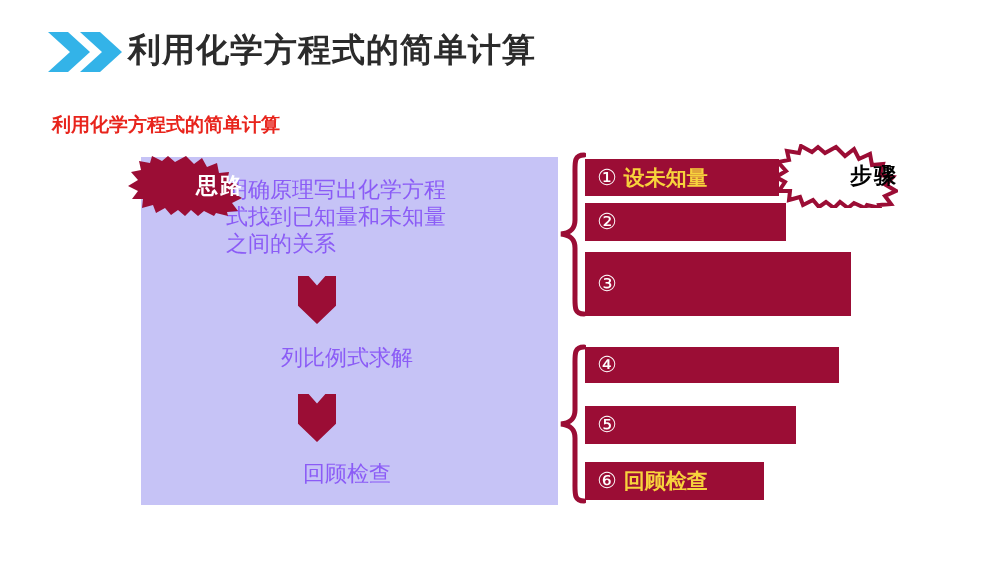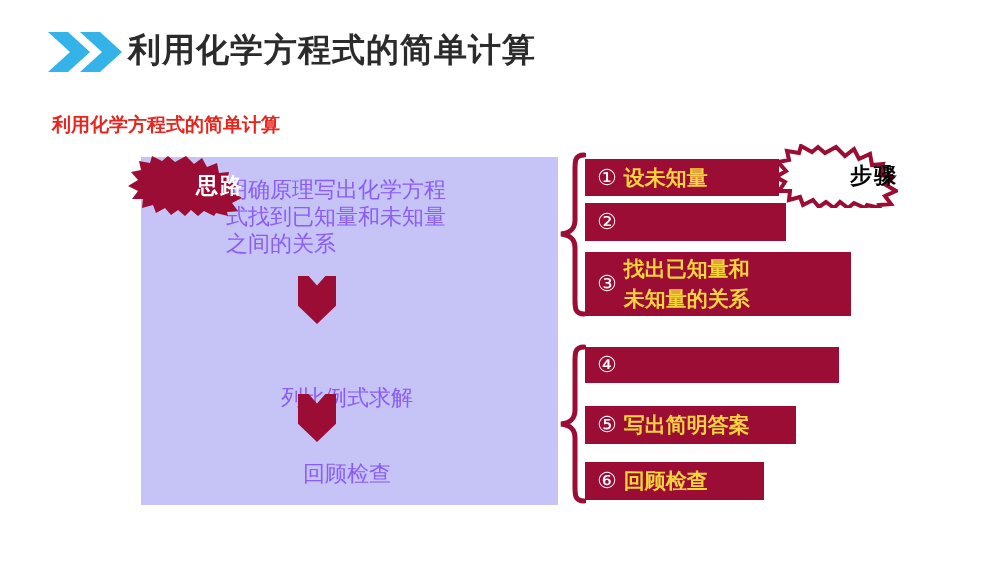--- a/index.html
+++ b/index.html
@@ -68,21 +68,20 @@
     white-space: pre-line;
   }
   #flow-step-1 {
     left: 226px; top: 176px;
     width: 280px;
   }
   #flow-step-2 {
     left: 136px; top: 344px;
     width: 422px;
     text-align: center;
-    margin-top: 40px;
   }
   #flow-step-3 {
     left: 136px; top: 460px;
     width: 422px;
     text-align: center;
   }
   .flow-arrow {
     position: absolute;
     width: 38px; height: 48px;
     background: #9b0d35;
@@ -198,31 +197,28 @@
   <span class="step-num">①</span>
   <span>设未知量</span>
 </div>
 
 <div class="step-box" id="step-box-2">
   <span class="step-num">②</span>
 </div>
 
 <div class="step-box" id="step-box-3">
   <span class="step-num">③</span>
-  <span>找出已知量和
-未知量的关系</span>
 </div>
 
 <div class="step-box" id="step-box-4">
   <span class="step-num">④</span>
 </div>
 
 <div class="step-box" id="step-box-5">
   <span class="step-num">⑤</span>
-  <span>写出简明答案</span>
 </div>
 
 <div class="step-box" id="step-box-6">
   <span class="step-num">⑥</span>
   <span>回顾检查</span>
 </div>
 
 <div class="brace" id="brace-top">
   <svg width="28" height="165" viewBox="0 0 28 165">
     <path d="M26 3 C16 3 17 10 17 22 L17 68 C17 78 11 81 3 82 C11 83 17 86 17 96 L17 143 C17 155 16 162 26 162" fill="none" stroke="#9b0d35" stroke-width="5" stroke-linecap="round"></path>

